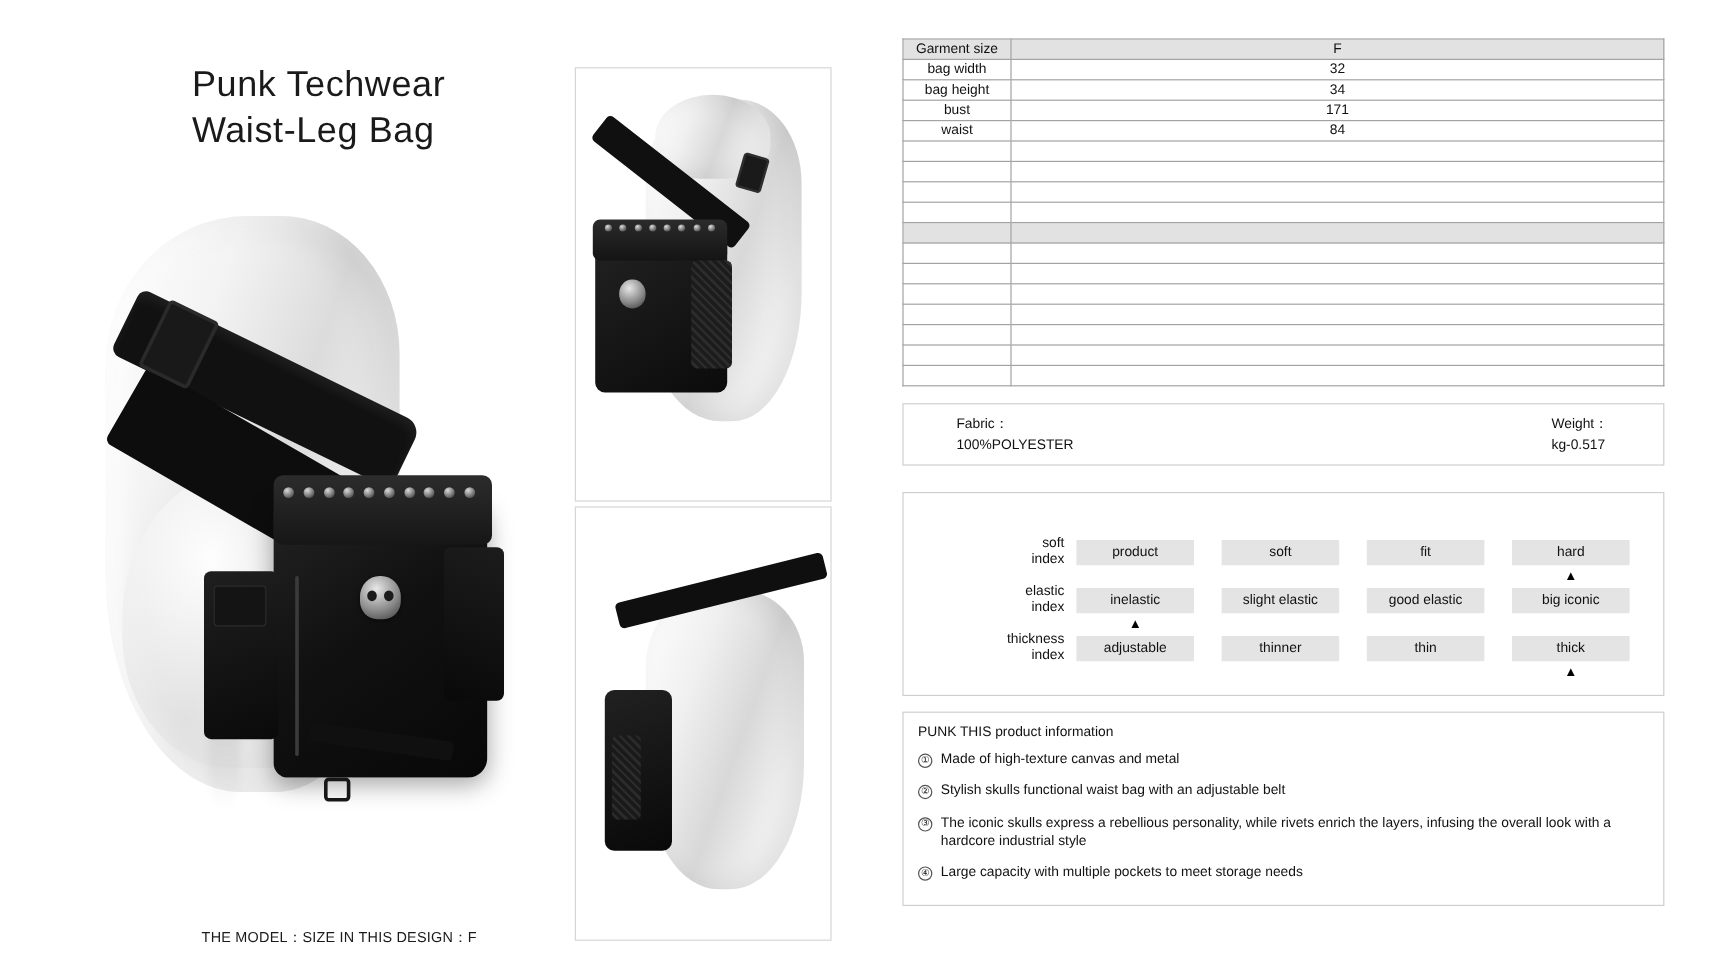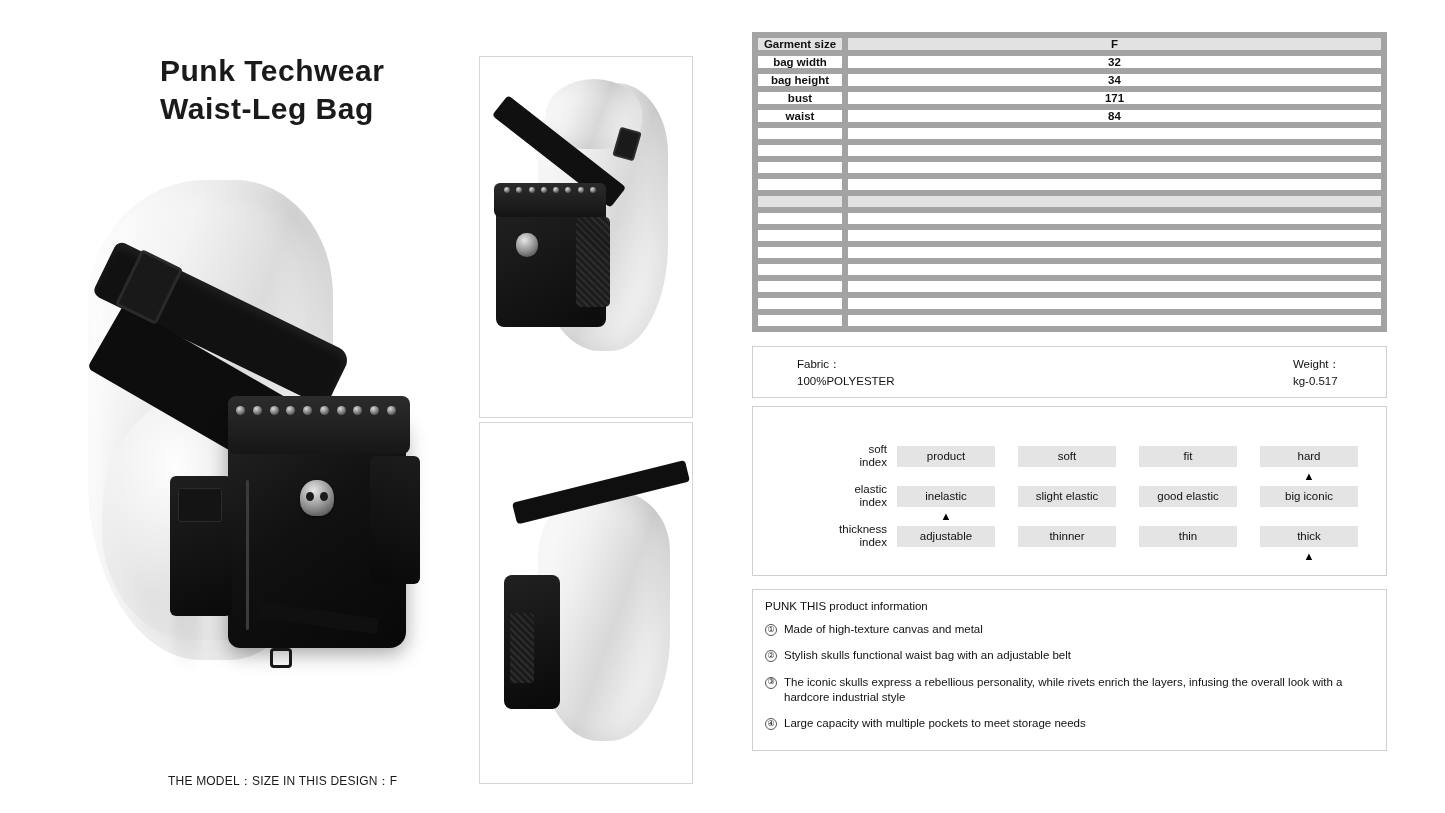--- a/index.html
+++ b/index.html
@@ -22,21 +22,21 @@
     left: 0; top: 0;
     width: 465px; height: 813px;
   }
   .title {
     position: absolute;
     left: 160px; top: 52px;
     font-size: 30px;
     letter-spacing: 0.5px;
     color: #1a1a1a;
     line-height: 1.28;
-    font-weight: 700;
+    font-weight: 400;
   }
   .title span { display: block; }
 
   .model-note {
     position: absolute;
     left: 168px; top: 773px;
     font-size: 12px;
     color: #1a1a1a;
     letter-spacing: 0.2px;
   }
@@ -319,24 +319,24 @@
 
   table.size-table {
     width: 635px;
     border-collapse: collapse;
     margin-top: 14px;
     font-size: 11.5px;
     color: #111;
     table-layout: fixed;
   }
   table.size-table td, table.size-table th {
-    border: 6px solid #a3a3a3;
+    border: 1px solid #a3a3a3;
     height: 17px;
     padding: 0;
-    font-weight: bold;
+    font-weight: normal;
   }
   .col-label { width: 90px; text-align: center; }
   .hdr-row td { background: #e2e2e2; }
   .band-row td { background: #e2e2e2; height: 18.7px; }
   .val-cell { text-align: center; }
   .unit-cell { text-align: right; padding-right: 6px; }
 
   .fabric-box {
     width: 635px;
     border: 1px solid #cfcfcf;
@@ -345,21 +345,21 @@
     position: relative;
     font-size: 11.5px;
     color: #111;
   }
   .fabric-left { position: absolute; left: 44px; top: 9px; line-height: 1.5; }
   .fabric-right { position: absolute; right: 46px; top: 9px; line-height: 1.5; text-align: left; }
 
   .index-box {
     width: 635px;
     border: 1px solid #cfcfcf;
-    margin-top: 8px;
+    margin-top: 22px;
     height: 170px;
     position: relative;
   }
   .idx-row {
     position: absolute;
     left: 0; width: 100%;
     height: 22px;
     display: flex;
     align-items: center;
   }

